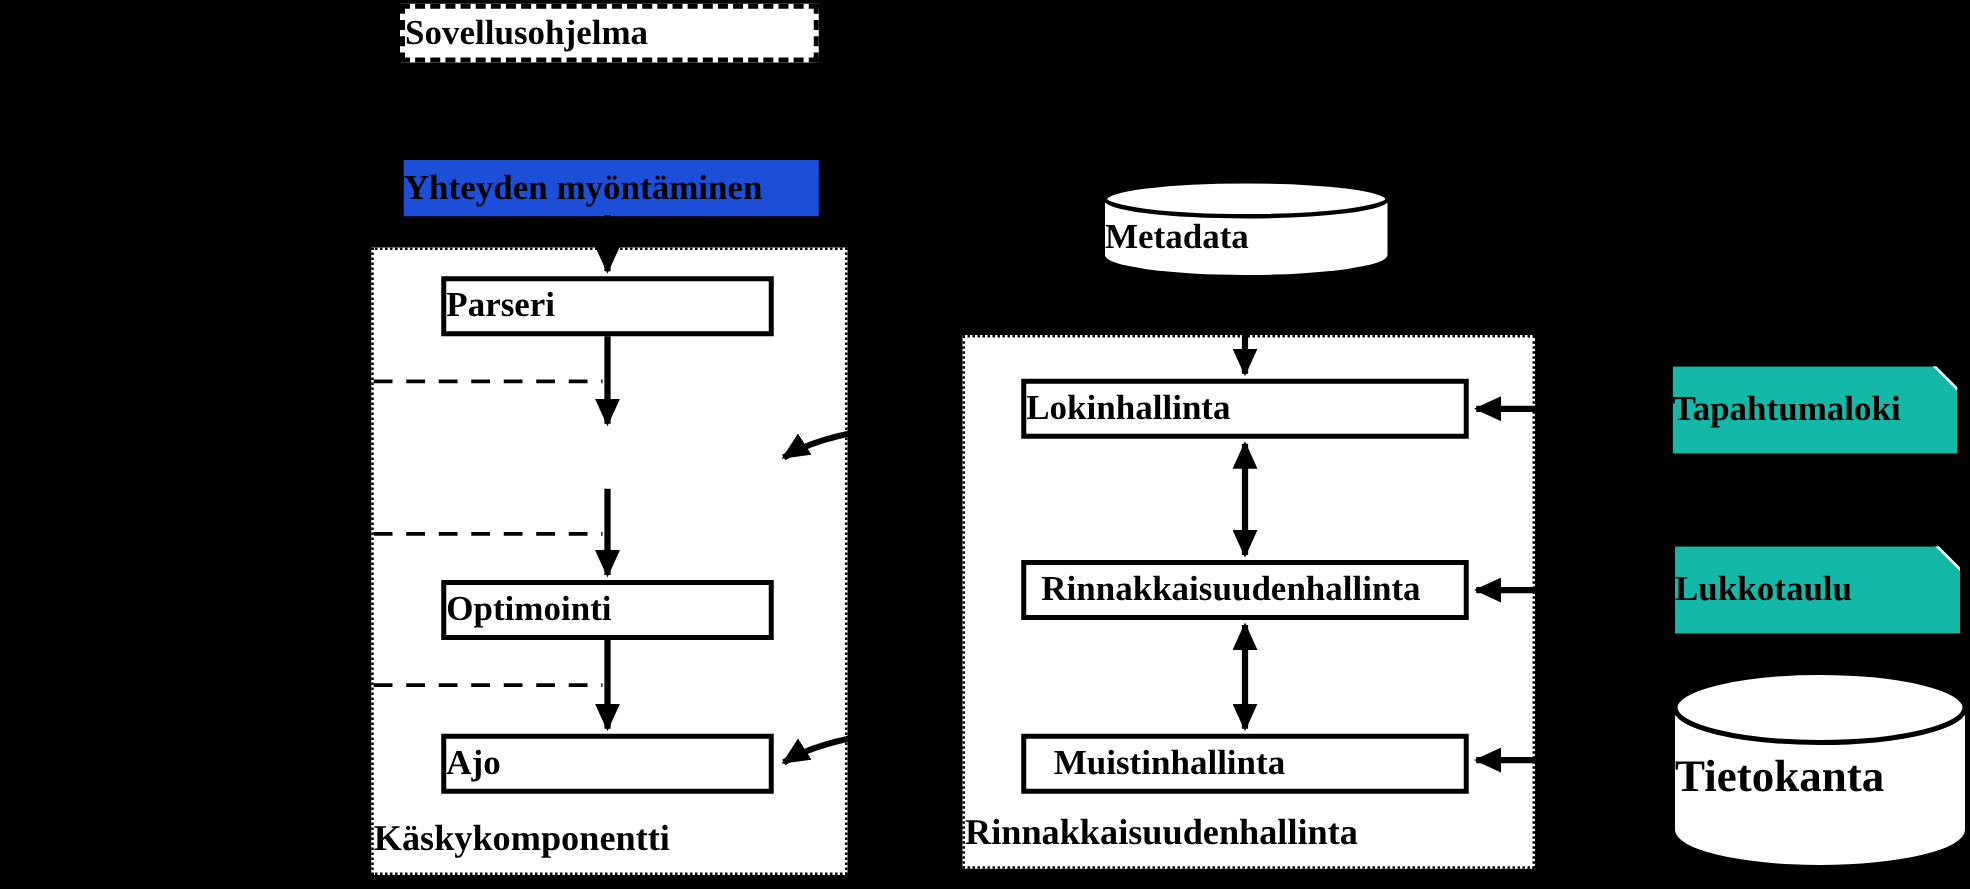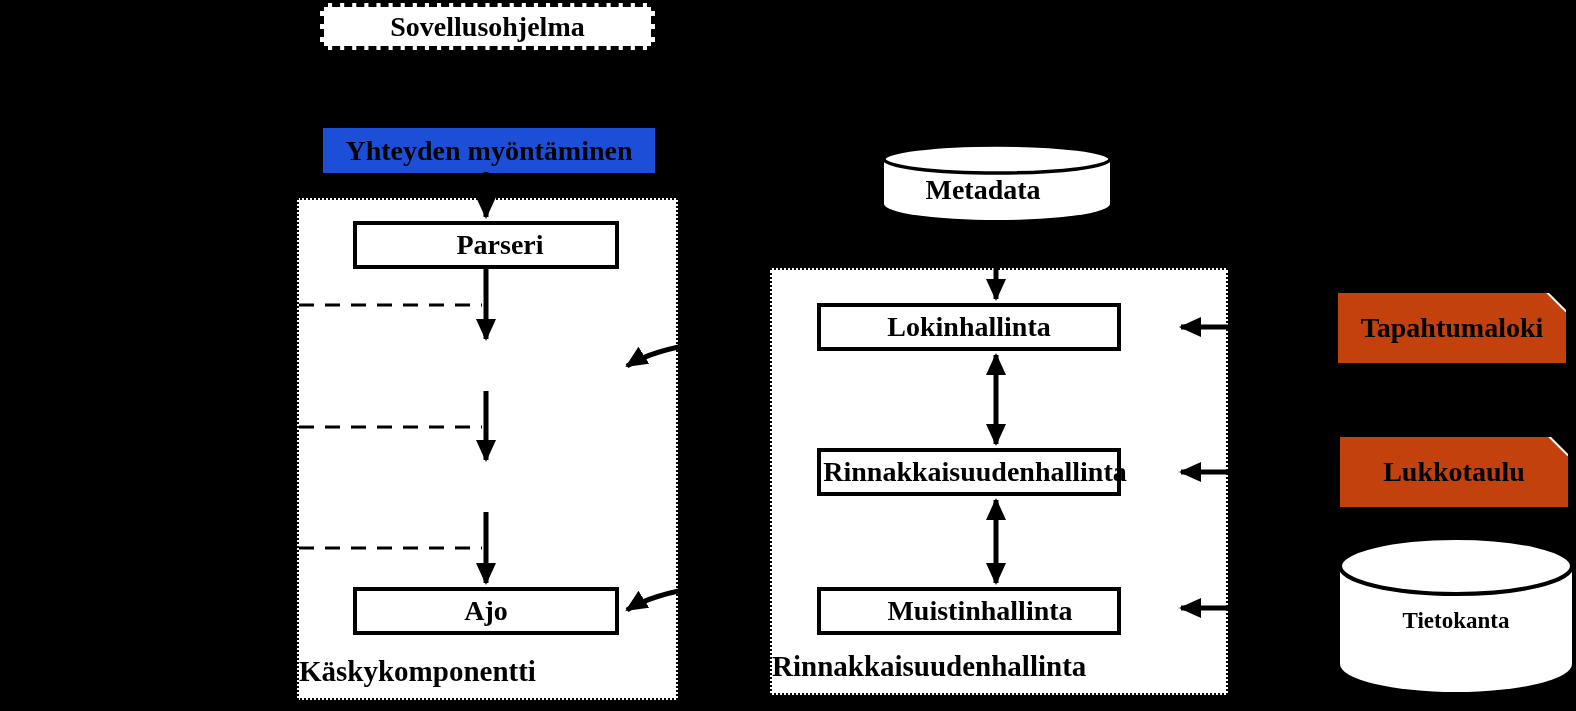--- a/index.html
+++ b/index.html
@@ -1,40 +1,40 @@
 <!DOCTYPE html>
 <html><head>
 <meta charset="utf-8">
 <style>
   html,body{margin:0;padding:0;background:#000;}
   #stage{position:relative;width:1576px;height:711px;background:#000;overflow:hidden;
          font-family:"Liberation Serif","DejaVu Serif",serif;color:#000;}
   .abs{position:absolute;box-sizing:border-box;}
-  .center{display:flex;align-items:center;justify-content:center;text-align:center;}
+  .center{display:flex;align-items:center;justify-content:flex-start;text-align:center;}
   .bold{font-weight:bold;}
 
   
   .app-box{left:320px;top:3px;width:335px;height:47px;background:#fff;border:4px dashed #000;
            font-size:28px;}
   .conn-box{left:323px;top:128px;width:332px;height:45px;background:#1d4ed8;font-size:28px;}
 
   
   .container{background:#fff;border:2px dotted #000;}
   .cmd-container{left:297px;top:198px;width:381px;height:502px;}
   .sto-container{left:770px;top:268px;width:458px;height:427px;}
   .container-label{position:absolute;left:0;right:0;bottom:10px;text-align:left;
                    font-weight:bold;font-size:29px;}
 
   
   .fbox{background:#fff;border:4px solid #000;font-size:28px;font-weight:bold;z-index:2;}
   .cmd-box{left:353px;width:266px;height:48px;}
-  .sto-box{left:817px;width:304px;height:48px;}
+  .sto-box{left:817px;width:358px;height:48px;}
 
   
-  .note{background:#c2410c;width:228px;height:70px;font-size:28px;font-weight:bold;
+  .note{background:#14b8a6;width:228px;height:70px;font-size:28px;font-weight:bold;
         clip-path:polygon(0 0,calc(100% - 17px) 0,100% 17px,100% 100%,0 100%);z-index:2;}
   .note .fold{position:absolute;top:6px;right:-5px;width:28px;height:4px;background:#fff;
               transform:rotate(45deg);}
 
   
   .cyl-label{font-weight:bold;z-index:6;}
 
   svg.overlay{position:absolute;left:0;top:0;z-index:5;}
 </style>
 </head>
@@ -47,22 +47,25 @@
   </div>
 
   <div class="abs center conn-box bold">
     <span>Yhteyden myöntäminen</span>
   </div>
 
   <div class="abs container cmd-container">
     <div class="container-label">Käskykomponentti</div>
   </div>
 
-  <div class="abs center fbox cmd-box" style="top:221px;padding-left:28px;">
+  <div class="abs center fbox cmd-box" style="top:221px;">
     <span>Parseri</span>
+  </div>
+  <div class="abs center fbox cmd-box" style="top:464px;">
+    <span>Optimointi</span>
   </div>
   <div class="abs center fbox cmd-box" style="top:587px;">
     <span>Ajo</span>
   </div>
 
   <div class="abs container sto-container">
     <div class="container-label">Rinnakkaisuudenhallinta</div>
   </div>
 
   <div class="abs center fbox sto-box" style="top:303px;">
@@ -80,21 +83,21 @@
     <span>Tapahtumaloki</span>
   </div>
   <div class="abs center note" style="left:1340px;top:437px;">
     <div class="fold"></div>
     <span>Lukkotaulu</span>
   </div>
 
   <div class="abs center cyl-label" style="left:884px;top:174px;width:198px;height:32px;font-size:28px;">
     <span>Metadata</span>
   </div>
-  <div class="abs center cyl-label" style="left:1340px;top:604px;width:232px;height:34px;font-size:23px;">
+  <div class="abs center cyl-label" style="left:1340px;top:604px;width:232px;height:34px;font-size:36px;">
     <span>Tietokanta</span>
   </div>
 
   <svg class="overlay" width="1576" height="711" viewBox="0 0 1576 711">
     <defs>
       <marker id="ah" markerUnits="userSpaceOnUse" markerWidth="22" markerHeight="20" refX="20" refY="10" orient="auto-start-reverse">
         <path d="M0,0 L22,10 L0,20 Z" fill="#000"></path>
       </marker>
     </defs>
 

